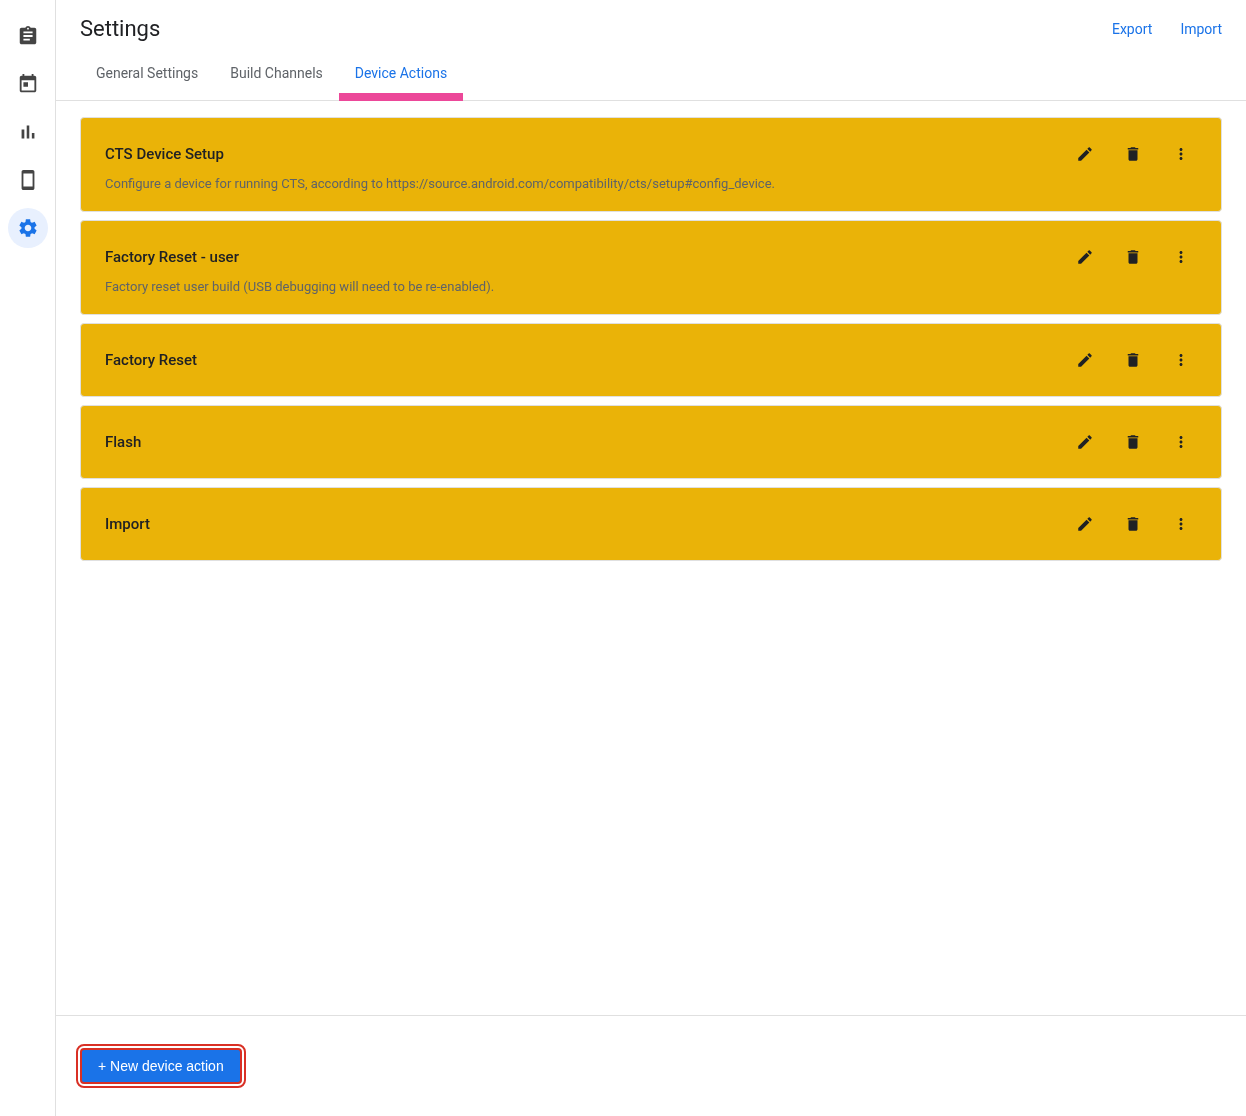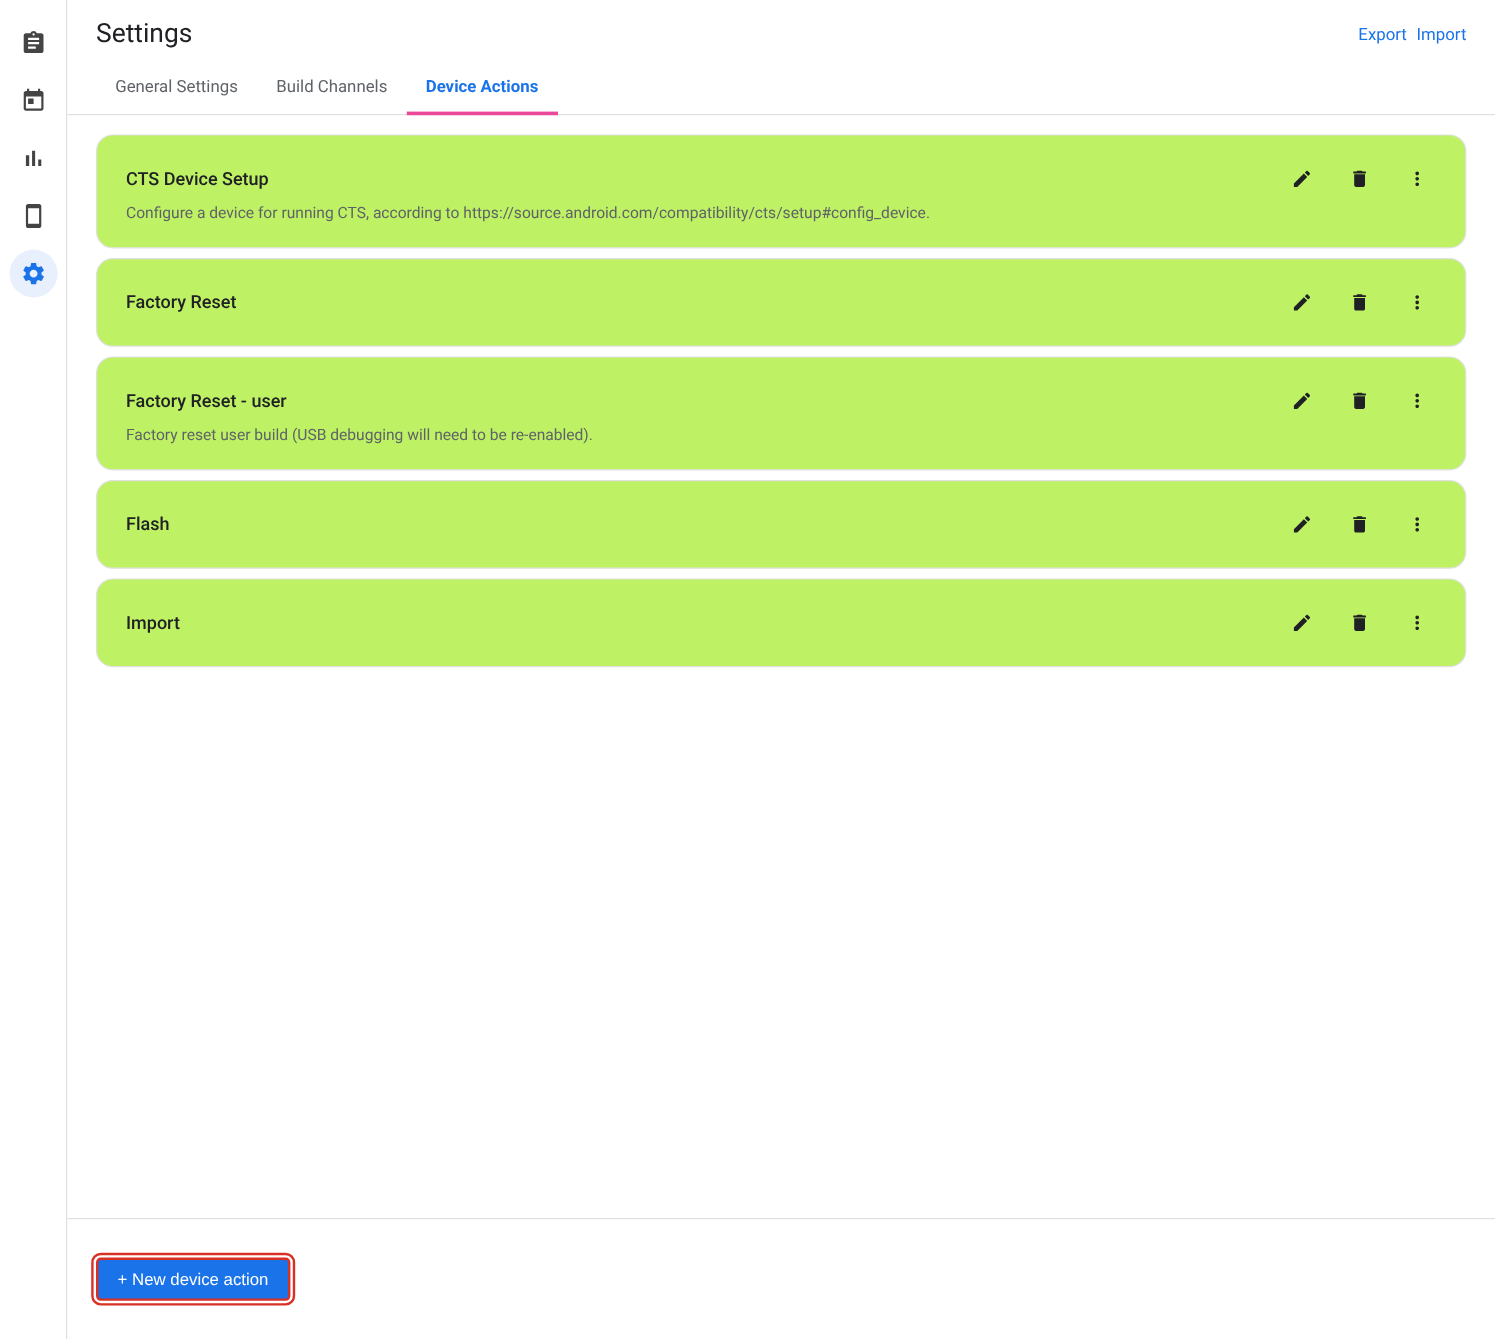--- a/index.html
+++ b/index.html
@@ -48,21 +48,21 @@
       justify-content: space-between;
       padding: 16px 24px 0 24px;
     }
     .header-title {
       font-size: 22px;
       font-weight: 400;
       color: #202124;
     }
     .header-actions {
       display: flex;
-      gap: 8px;
+      gap: 28px;
       text-align: right;
     }
     .header-link {
       color: #1a73e8;
       font-size: 14px;
       cursor: pointer;
       text-decoration: none;
     }
 
     
@@ -76,41 +76,41 @@
       padding: 12px 16px;
       font-size: 14px;
       color: #5f6368;
       cursor: pointer;
       border-bottom: 3px solid transparent;
       margin-bottom: -1px;
       white-space: nowrap;
     }
     .tab.active {
       color: #1a73e8;
-      border-bottom: 3px solid #ec4899;
-      font-weight: 700;
+      border-bottom: 8px solid #ec4899;
+      font-weight: 400;
     }
 
     
     .content {
       flex: 1;
       overflow-y: auto;
       padding: 16px 24px;
     }
 
     
     .action-card {
       border: 1px solid #e0e0e0;
-      border-radius: 14px;
+      border-radius: 4px;
       padding: 20px 24px;
       margin-bottom: 8px;
       display: flex;
       flex-direction: column;
       gap: 6px;
-      background: #bef264;
+      background: #eab308;
     }
     .action-card-header {
       display: flex;
       align-items: center;
       justify-content: space-between;
     }
     .action-card-title {
       font-size: 15px;
       font-weight: 500;
       color: #202124;
@@ -228,62 +228,62 @@
               <svg width="18" height="18" viewBox="0 0 24 24" fill="currentColor">
                 <path d="M12 8c1.1 0 2-.9 2-2s-.9-2-2-2-2 .9-2 2 .9 2 2 2zm0 2c-1.1 0-2 .9-2 2s.9 2 2 2 2-.9 2-2-.9-2-2-2zm0 6c-1.1 0-2 .9-2 2s.9 2 2 2 2-.9 2-2-.9-2-2-2z"></path>
               </svg>
             </div>
           </div>
         </div>
         <div class="action-card-desc">Configure a device for running CTS, according to https://source.android.com/compatibility/cts/setup#config_device.</div>
       </div>
       <div class="action-card">
         <div class="action-card-header">
+          <span class="action-card-title">Factory Reset - user</span>
+          <div class="action-card-icons">
+            <div class="icon-btn">
+              <svg width="18" height="18" viewBox="0 0 24 24" fill="currentColor">
+                <path d="M3 17.25V21h3.75L17.81 9.94l-3.75-3.75L3 17.25zM20.71 7.04c.39-.39.39-1.02 0-1.41l-2.34-2.34c-.39-.39-1.02-.39-1.41 0l-1.83 1.83 3.75 3.75 1.83-1.83z"></path>
+              </svg>
+            </div>
+            <div class="icon-btn">
+              <svg width="18" height="18" viewBox="0 0 24 24" fill="currentColor">
+                <path d="M6 19c0 1.1.9 2 2 2h8c1.1 0 2-.9 2-2V7H6v12zM19 4h-3.5l-1-1h-5l-1 1H5v2h14V4z"></path>
+              </svg>
+            </div>
+            <div class="icon-btn">
+              <svg width="18" height="18" viewBox="0 0 24 24" fill="currentColor">
+                <path d="M12 8c1.1 0 2-.9 2-2s-.9-2-2-2-2 .9-2 2 .9 2 2 2zm0 2c-1.1 0-2 .9-2 2s.9 2 2 2 2-.9 2-2-.9-2-2-2zm0 6c-1.1 0-2 .9-2 2s.9 2 2 2 2-.9 2-2-.9-2-2-2z"></path>
+              </svg>
+            </div>
+          </div>
+        </div>
+        <div class="action-card-desc">Factory reset user build (USB debugging will need to be re-enabled).</div>
+      </div>
+      <div class="action-card">
+        <div class="action-card-header">
           <span class="action-card-title">Factory Reset</span>
           <div class="action-card-icons">
             <div class="icon-btn">
               <svg width="18" height="18" viewBox="0 0 24 24" fill="currentColor">
                 <path d="M3 17.25V21h3.75L17.81 9.94l-3.75-3.75L3 17.25zM20.71 7.04c.39-.39.39-1.02 0-1.41l-2.34-2.34c-.39-.39-1.02-.39-1.41 0l-1.83 1.83 3.75 3.75 1.83-1.83z"></path>
               </svg>
             </div>
             <div class="icon-btn">
               <svg width="18" height="18" viewBox="0 0 24 24" fill="currentColor">
                 <path d="M6 19c0 1.1.9 2 2 2h8c1.1 0 2-.9 2-2V7H6v12zM19 4h-3.5l-1-1h-5l-1 1H5v2h14V4z"></path>
               </svg>
             </div>
             <div class="icon-btn">
               <svg width="18" height="18" viewBox="0 0 24 24" fill="currentColor">
                 <path d="M12 8c1.1 0 2-.9 2-2s-.9-2-2-2-2 .9-2 2 .9 2 2 2zm0 2c-1.1 0-2 .9-2 2s.9 2 2 2 2-.9 2-2-.9-2-2-2zm0 6c-1.1 0-2 .9-2 2s.9 2 2 2 2-.9 2-2-.9-2-2-2z"></path>
               </svg>
             </div>
           </div>
         </div>
-      </div>
-      <div class="action-card">
-        <div class="action-card-header">
-          <span class="action-card-title">Factory Reset - user</span>
-          <div class="action-card-icons">
-            <div class="icon-btn">
-              <svg width="18" height="18" viewBox="0 0 24 24" fill="currentColor">
-                <path d="M3 17.25V21h3.75L17.81 9.94l-3.75-3.75L3 17.25zM20.71 7.04c.39-.39.39-1.02 0-1.41l-2.34-2.34c-.39-.39-1.02-.39-1.41 0l-1.83 1.83 3.75 3.75 1.83-1.83z"></path>
-              </svg>
-            </div>
-            <div class="icon-btn">
-              <svg width="18" height="18" viewBox="0 0 24 24" fill="currentColor">
-                <path d="M6 19c0 1.1.9 2 2 2h8c1.1 0 2-.9 2-2V7H6v12zM19 4h-3.5l-1-1h-5l-1 1H5v2h14V4z"></path>
-              </svg>
-            </div>
-            <div class="icon-btn">
-              <svg width="18" height="18" viewBox="0 0 24 24" fill="currentColor">
-                <path d="M12 8c1.1 0 2-.9 2-2s-.9-2-2-2-2 .9-2 2 .9 2 2 2zm0 2c-1.1 0-2 .9-2 2s.9 2 2 2 2-.9 2-2-.9-2-2-2zm0 6c-1.1 0-2 .9-2 2s.9 2 2 2 2-.9 2-2-.9-2-2-2z"></path>
-              </svg>
-            </div>
-          </div>
-        </div>
-        <div class="action-card-desc">Factory reset user build (USB debugging will need to be re-enabled).</div>
       </div>
       <div class="action-card">
         <div class="action-card-header">
           <span class="action-card-title">Flash</span>
           <div class="action-card-icons">
             <div class="icon-btn">
               <svg width="18" height="18" viewBox="0 0 24 24" fill="currentColor">
                 <path d="M3 17.25V21h3.75L17.81 9.94l-3.75-3.75L3 17.25zM20.71 7.04c.39-.39.39-1.02 0-1.41l-2.34-2.34c-.39-.39-1.02-.39-1.41 0l-1.83 1.83 3.75 3.75 1.83-1.83z"></path>
               </svg>
             </div>

